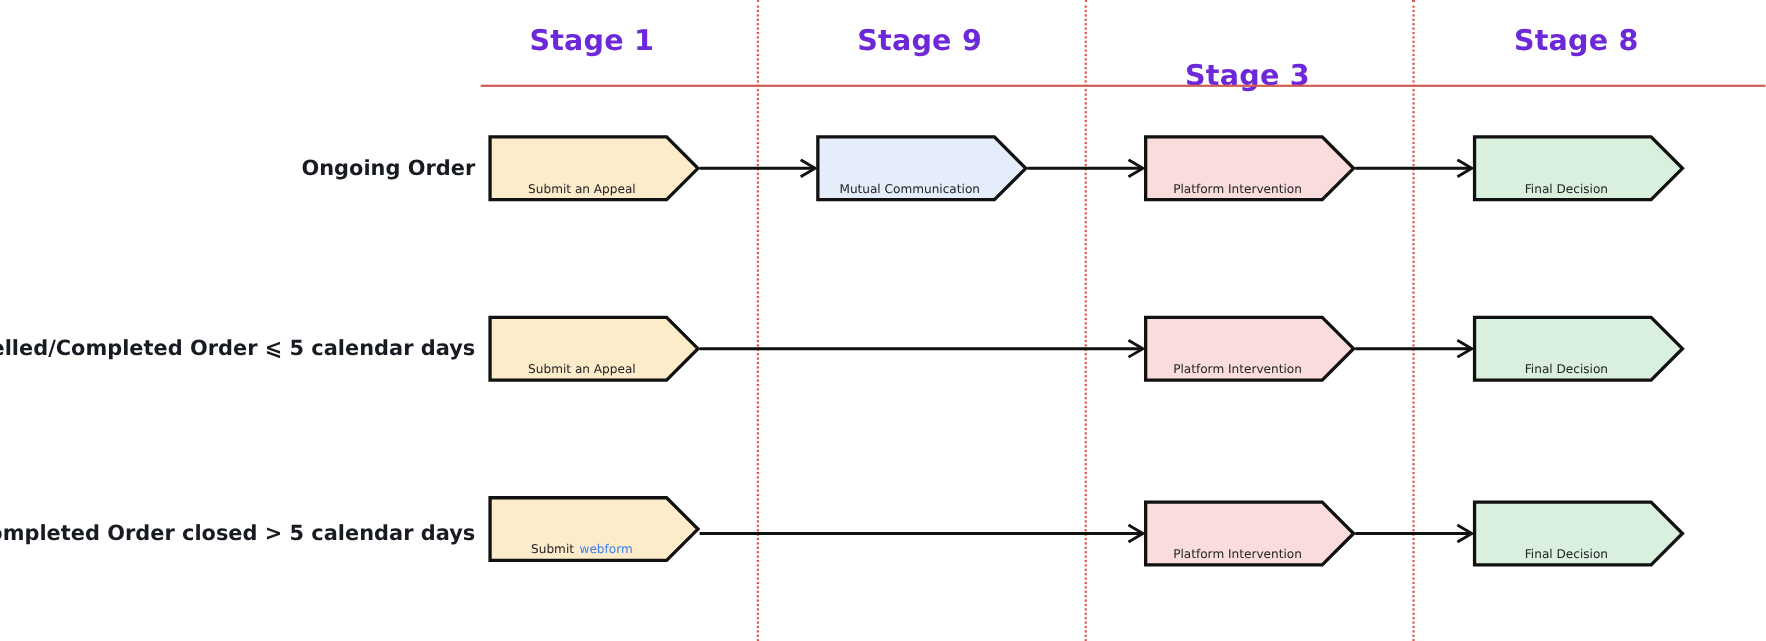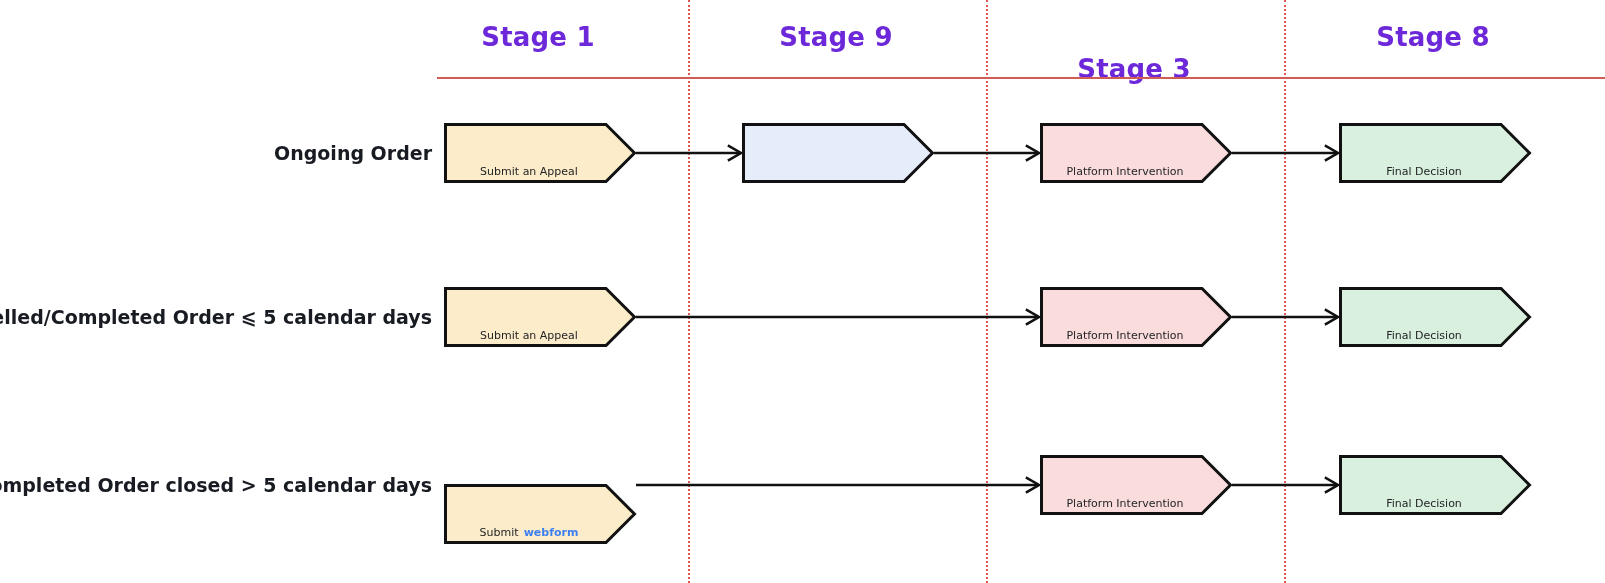--- a/index.html
+++ b/index.html
@@ -91,21 +91,20 @@
     justify-content: center;
     font-size: 11px;
     color: #222426;
     white-space: nowrap;
     pointer-events: none;
     margin-top: 36px;
   }
   .node .node-text .link {
     color: #3d7ff0;
     margin-left: 5px;
-    font-weight: bold;
   }
 
   
   .connector {
     position: absolute;
     height: 20px;
     transform: translateY(-50%);
   }
   .connector svg {
     display: block;
@@ -150,20 +149,23 @@
         <polygon points="1.5,1.5 162,1.5 190.5,30 162,58.5 1.5,58.5" fill="#fdecca" stroke="#111111" stroke-width="3" stroke-linejoin="miter"></polygon>
       </svg>
       <div class="node-text">
         <span>Submit an Appeal</span>
       </div>
     </div>
     <div class="node" style="left: 742px; top: 153px; width: 192px;">
       <svg viewBox="0 0 192 60" preserveAspectRatio="none">
         <polygon points="1.5,1.5 162,1.5 190.5,30 162,58.5 1.5,58.5" fill="#e6edfa" stroke="#111111" stroke-width="3" stroke-linejoin="miter"></polygon>
       </svg>
+      <div class="node-text">
+        <span>Mutual Communication</span>
+      </div>
     </div>
     <div class="node" style="left: 1040px; top: 153px; width: 192px;">
       <svg viewBox="0 0 192 60" preserveAspectRatio="none">
         <polygon points="1.5,1.5 162,1.5 190.5,30 162,58.5 1.5,58.5" fill="#fbdcdc" stroke="#111111" stroke-width="3" stroke-linejoin="miter"></polygon>
       </svg>
       <div class="node-text">
         <span>Platform Intervention</span>
       </div>
     </div>
     <div class="node" style="left: 1339px; top: 153px; width: 192px;">
@@ -217,21 +219,21 @@
         <line x1="0" y1="10" x2="401" y2="10" stroke="#111111" stroke-width="2.6" vector-effect="non-scaling-stroke"></line>
         <polyline points="391,3 403,10 391,17" fill="none" stroke="#111111" stroke-width="2.6" stroke-linecap="square" stroke-linejoin="miter" vector-effect="non-scaling-stroke"></polyline>
       </svg>
     </div>
     <div class="connector" style="left: 1232px; top: 485px; width: 107px;">
       <svg viewBox="0 0 107 20" preserveAspectRatio="none">
         <line x1="0" y1="10" x2="104" y2="10" stroke="#111111" stroke-width="2.6" vector-effect="non-scaling-stroke"></line>
         <polyline points="94,3 106,10 94,17" fill="none" stroke="#111111" stroke-width="2.6" stroke-linecap="square" stroke-linejoin="miter" vector-effect="non-scaling-stroke"></polyline>
       </svg>
     </div>
-    <div class="node" style="left: 444px; top: 514px; width: 192px;">
+    <div class="node" style="left: 444px; top: 481px; width: 192px;">
       <svg viewBox="0 0 192 60" preserveAspectRatio="none">
         <polygon points="1.5,1.5 162,1.5 190.5,30 162,58.5 1.5,58.5" fill="#fdecca" stroke="#111111" stroke-width="3" stroke-linejoin="miter"></polygon>
       </svg>
       <div class="node-text">
         <span>Submit</span>
         <span class="link">webform</span>
       </div>
     </div>
     <div class="node" style="left: 1040px; top: 485px; width: 192px;">
       <svg viewBox="0 0 192 60" preserveAspectRatio="none">

